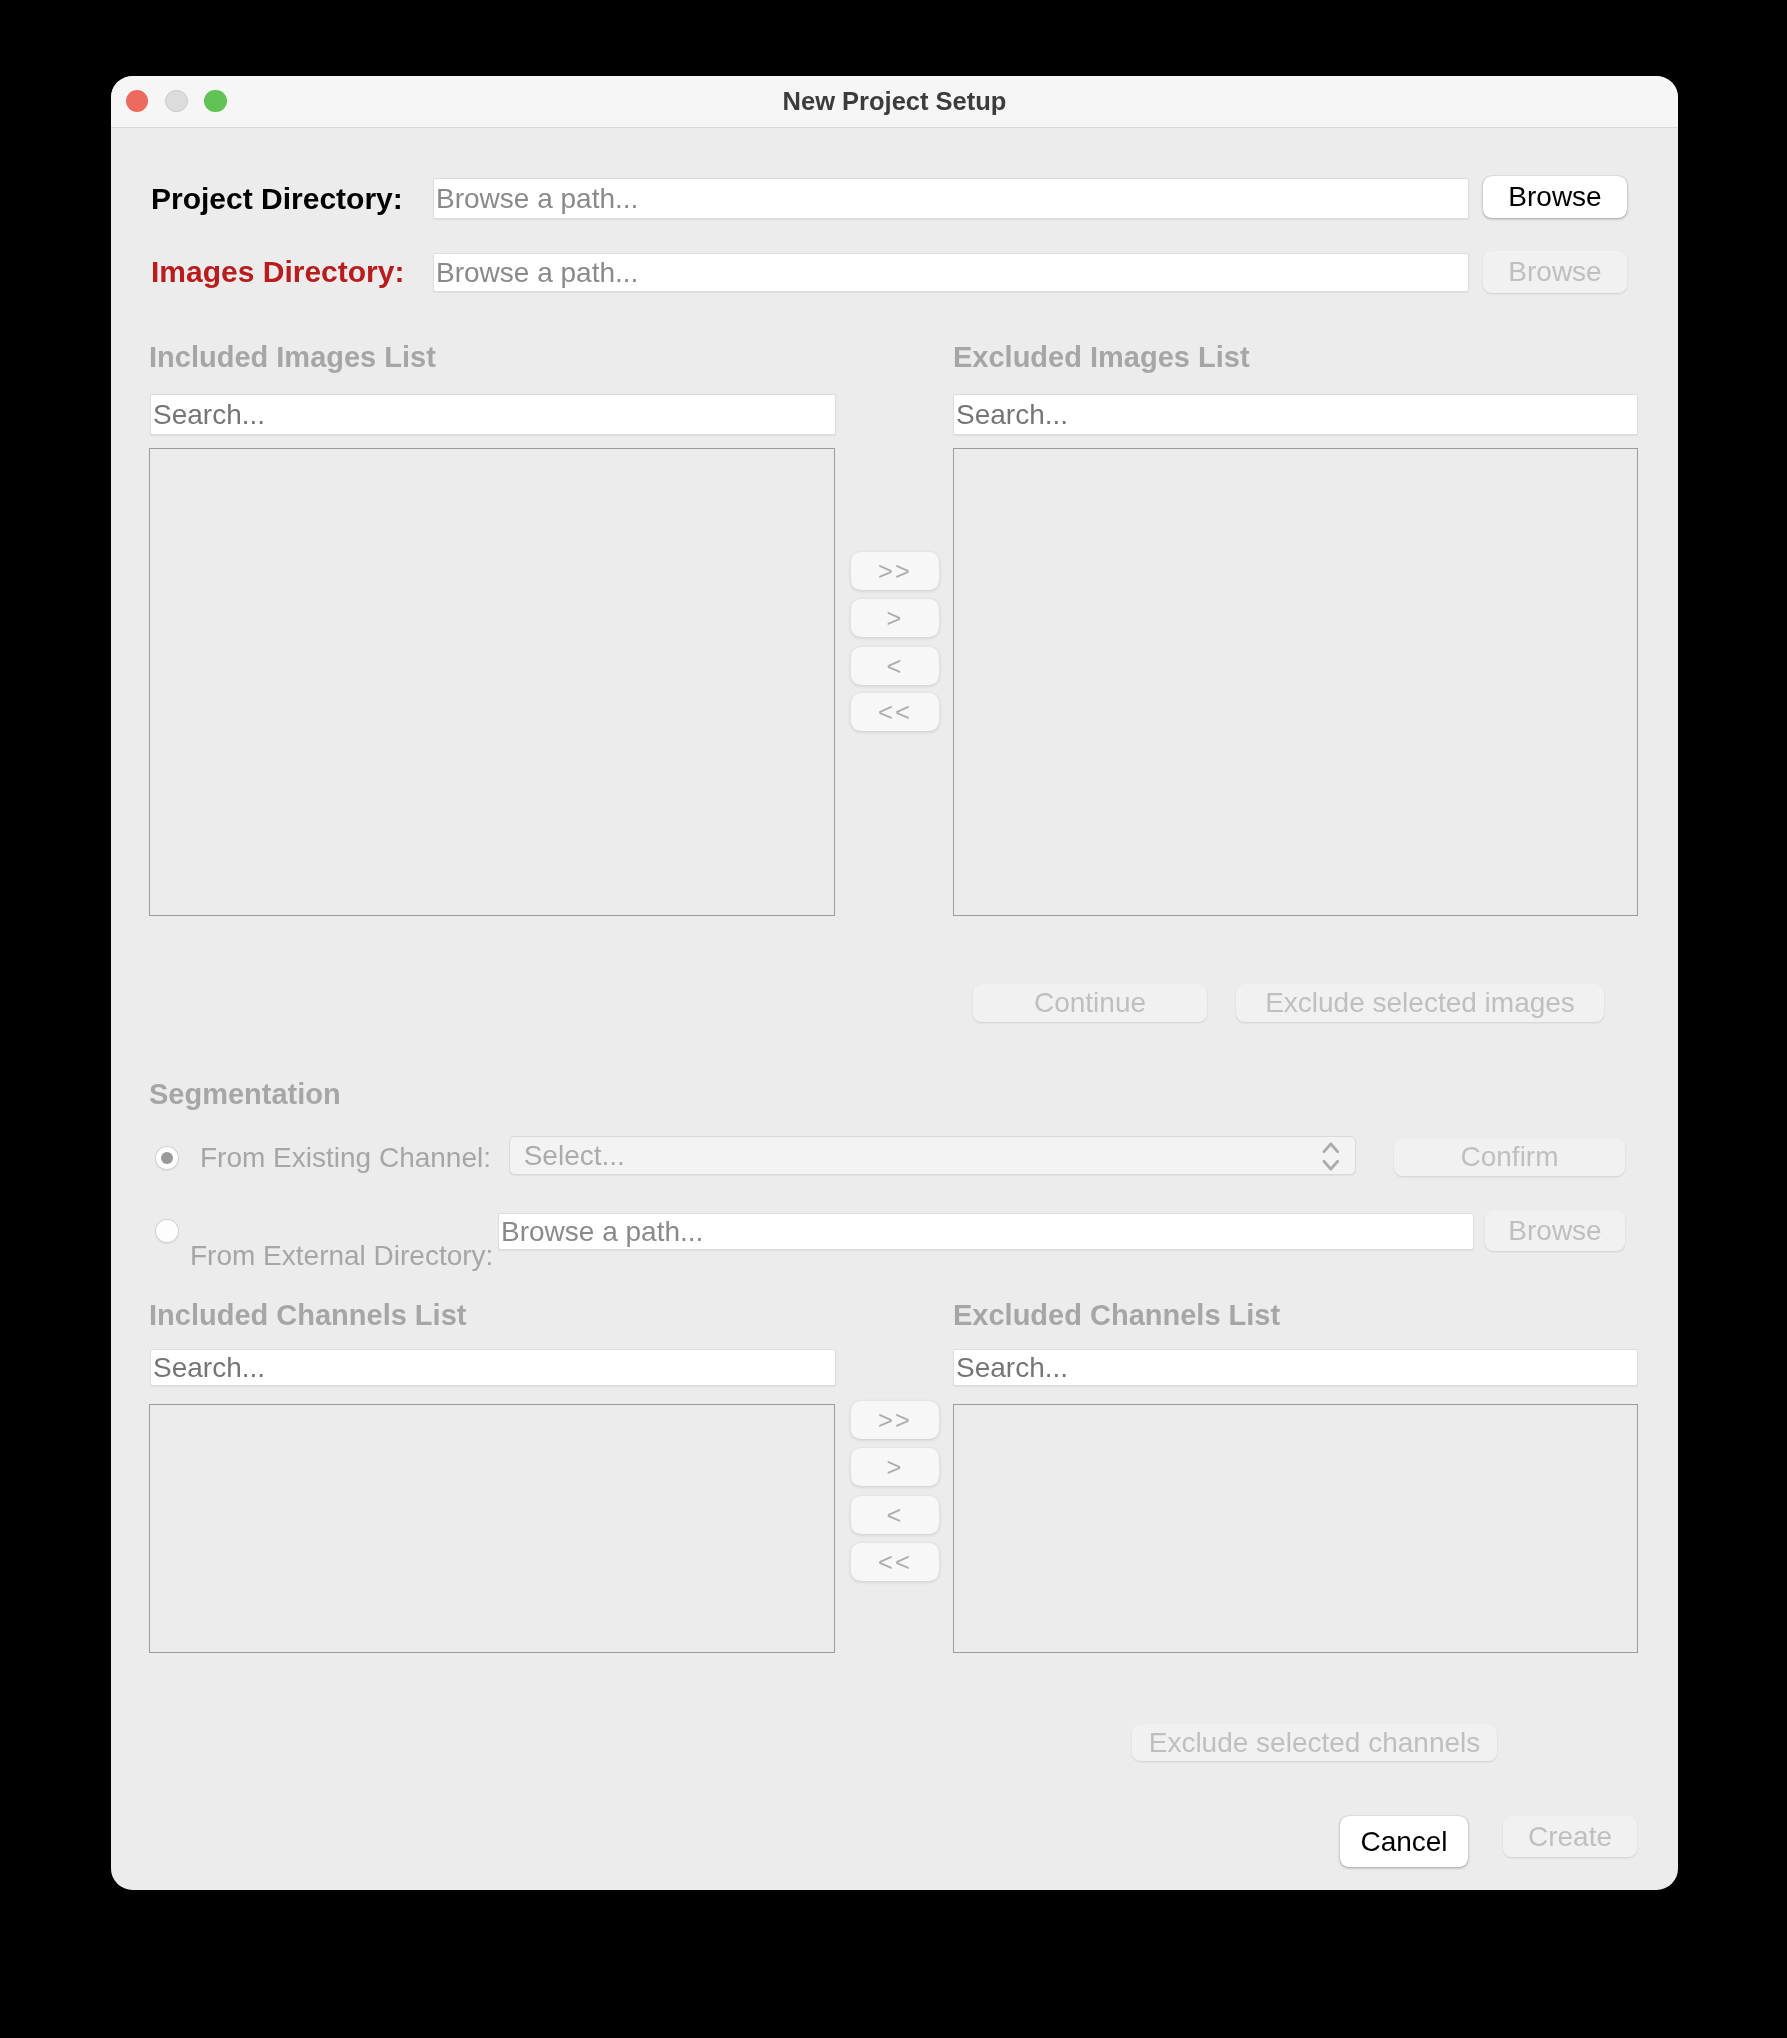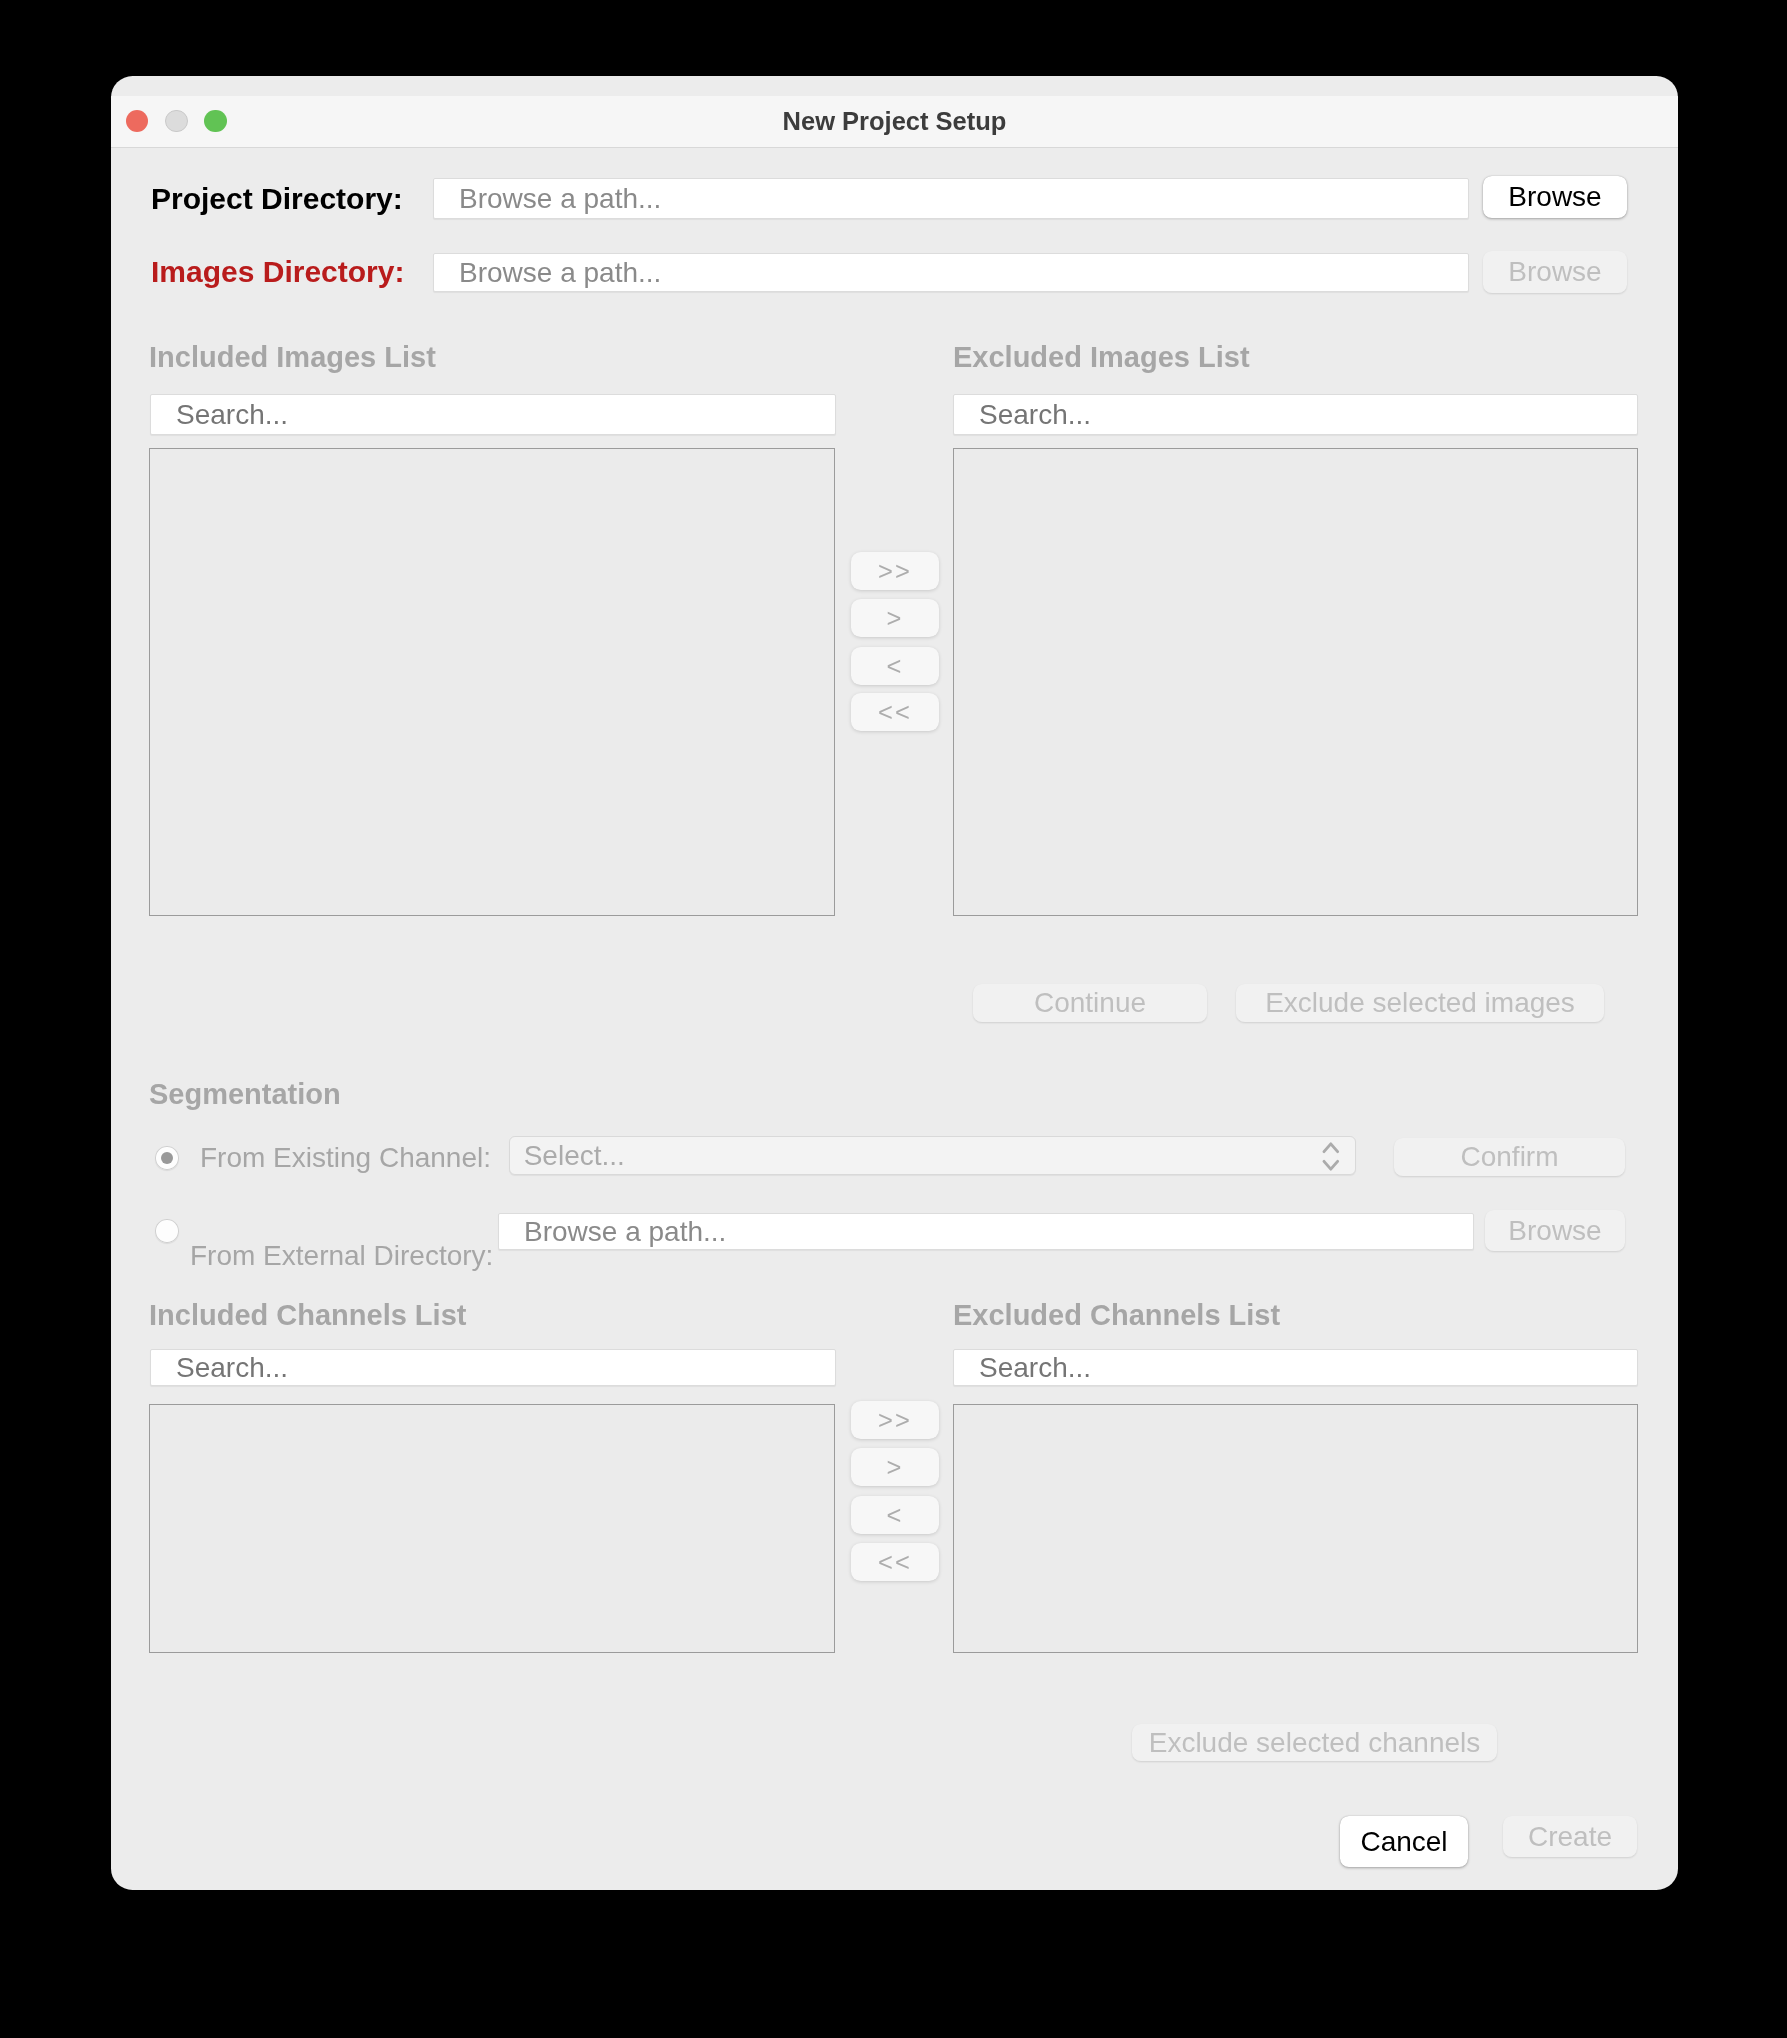--- a/index.html
+++ b/index.html
@@ -18,21 +18,20 @@
     width: 1567px; height: 1814px;
     background: #ececec;
     border-radius: 21.6px;
     overflow: hidden;
     box-shadow: 0 19.6px 59px rgba(0,0,0,0.6);
   }
   .titlebar {
     position: absolute; left: 0; top: 0; right: 0; height: 51px;
     background: #f6f6f6;
     border-bottom: 1px solid #d8d8d8;
-    margin-top: 20px;
   }
   .title {
     line-height: 51px; text-align: center;
     font-weight: bold; font-size: 25.5px; color: #3c3c3c;
   }
   .traffic { position: absolute; top: 13.7px; width: 22.5px; height: 22.5px; border-radius: 50%; box-sizing: border-box; }
   .tl-red   { left: 14.7px; background: #ed6a5e; }
   .tl-gray  { left: 54px; background: #dcdcdc; border: 1px solid #c9c9c9; }
   .tl-green { left: 93px; background: #61c354; }
 
@@ -43,21 +42,21 @@
   .section-header { font-weight: bold; font-size: 29px; color: #a6a6a6; }
   .radio-label { font-size: 28px; color: #a6a6a6; }
 
   .path-input, .search-input {
     box-sizing: border-box;
     background: #fff;
     border: 1px solid #dcdcdc;
     border-radius: 2px;
     font-family: inherit;
     font-size: 28px; color: #000;
-    padding: 0 25px;
+    padding: 0 2px;
     outline: none;
     box-shadow: 0 1px 1px rgba(0,0,0,0.06);
   }
   .path-input::placeholder { color: #8a8a8a; opacity: 1; }
   .search-input::placeholder { color: #757575; opacity: 1; }
 
   .listbox {
     box-sizing: border-box;
     background: #ebebeb;
     border: 1px solid #9b9b9b;

